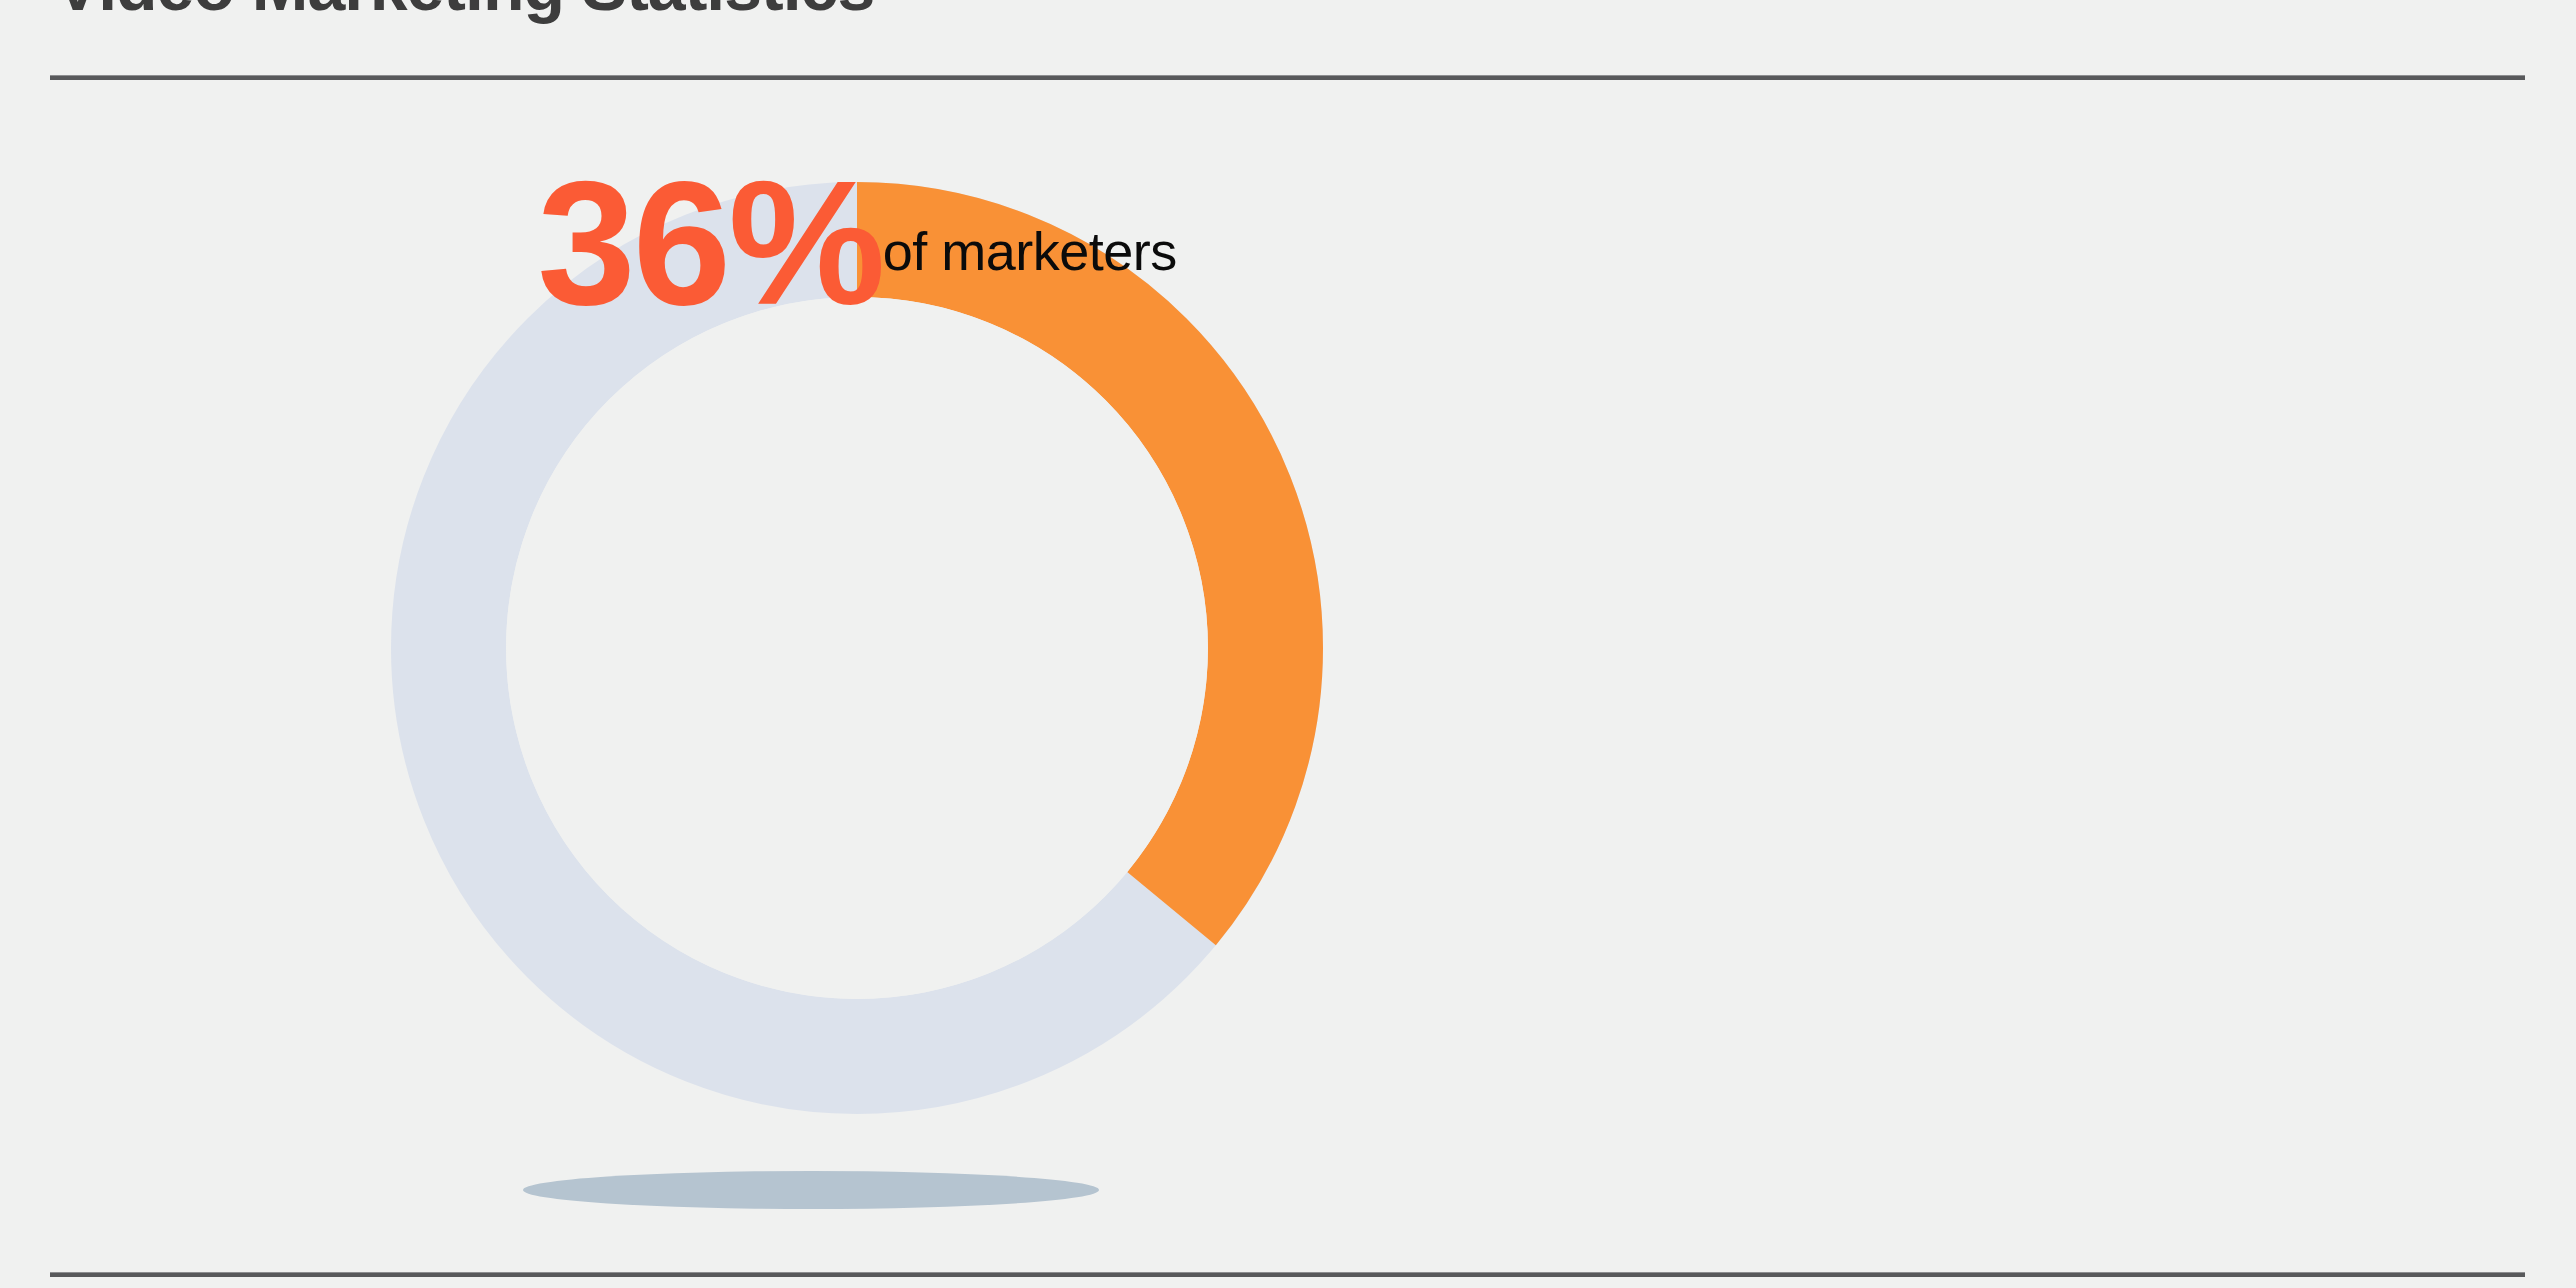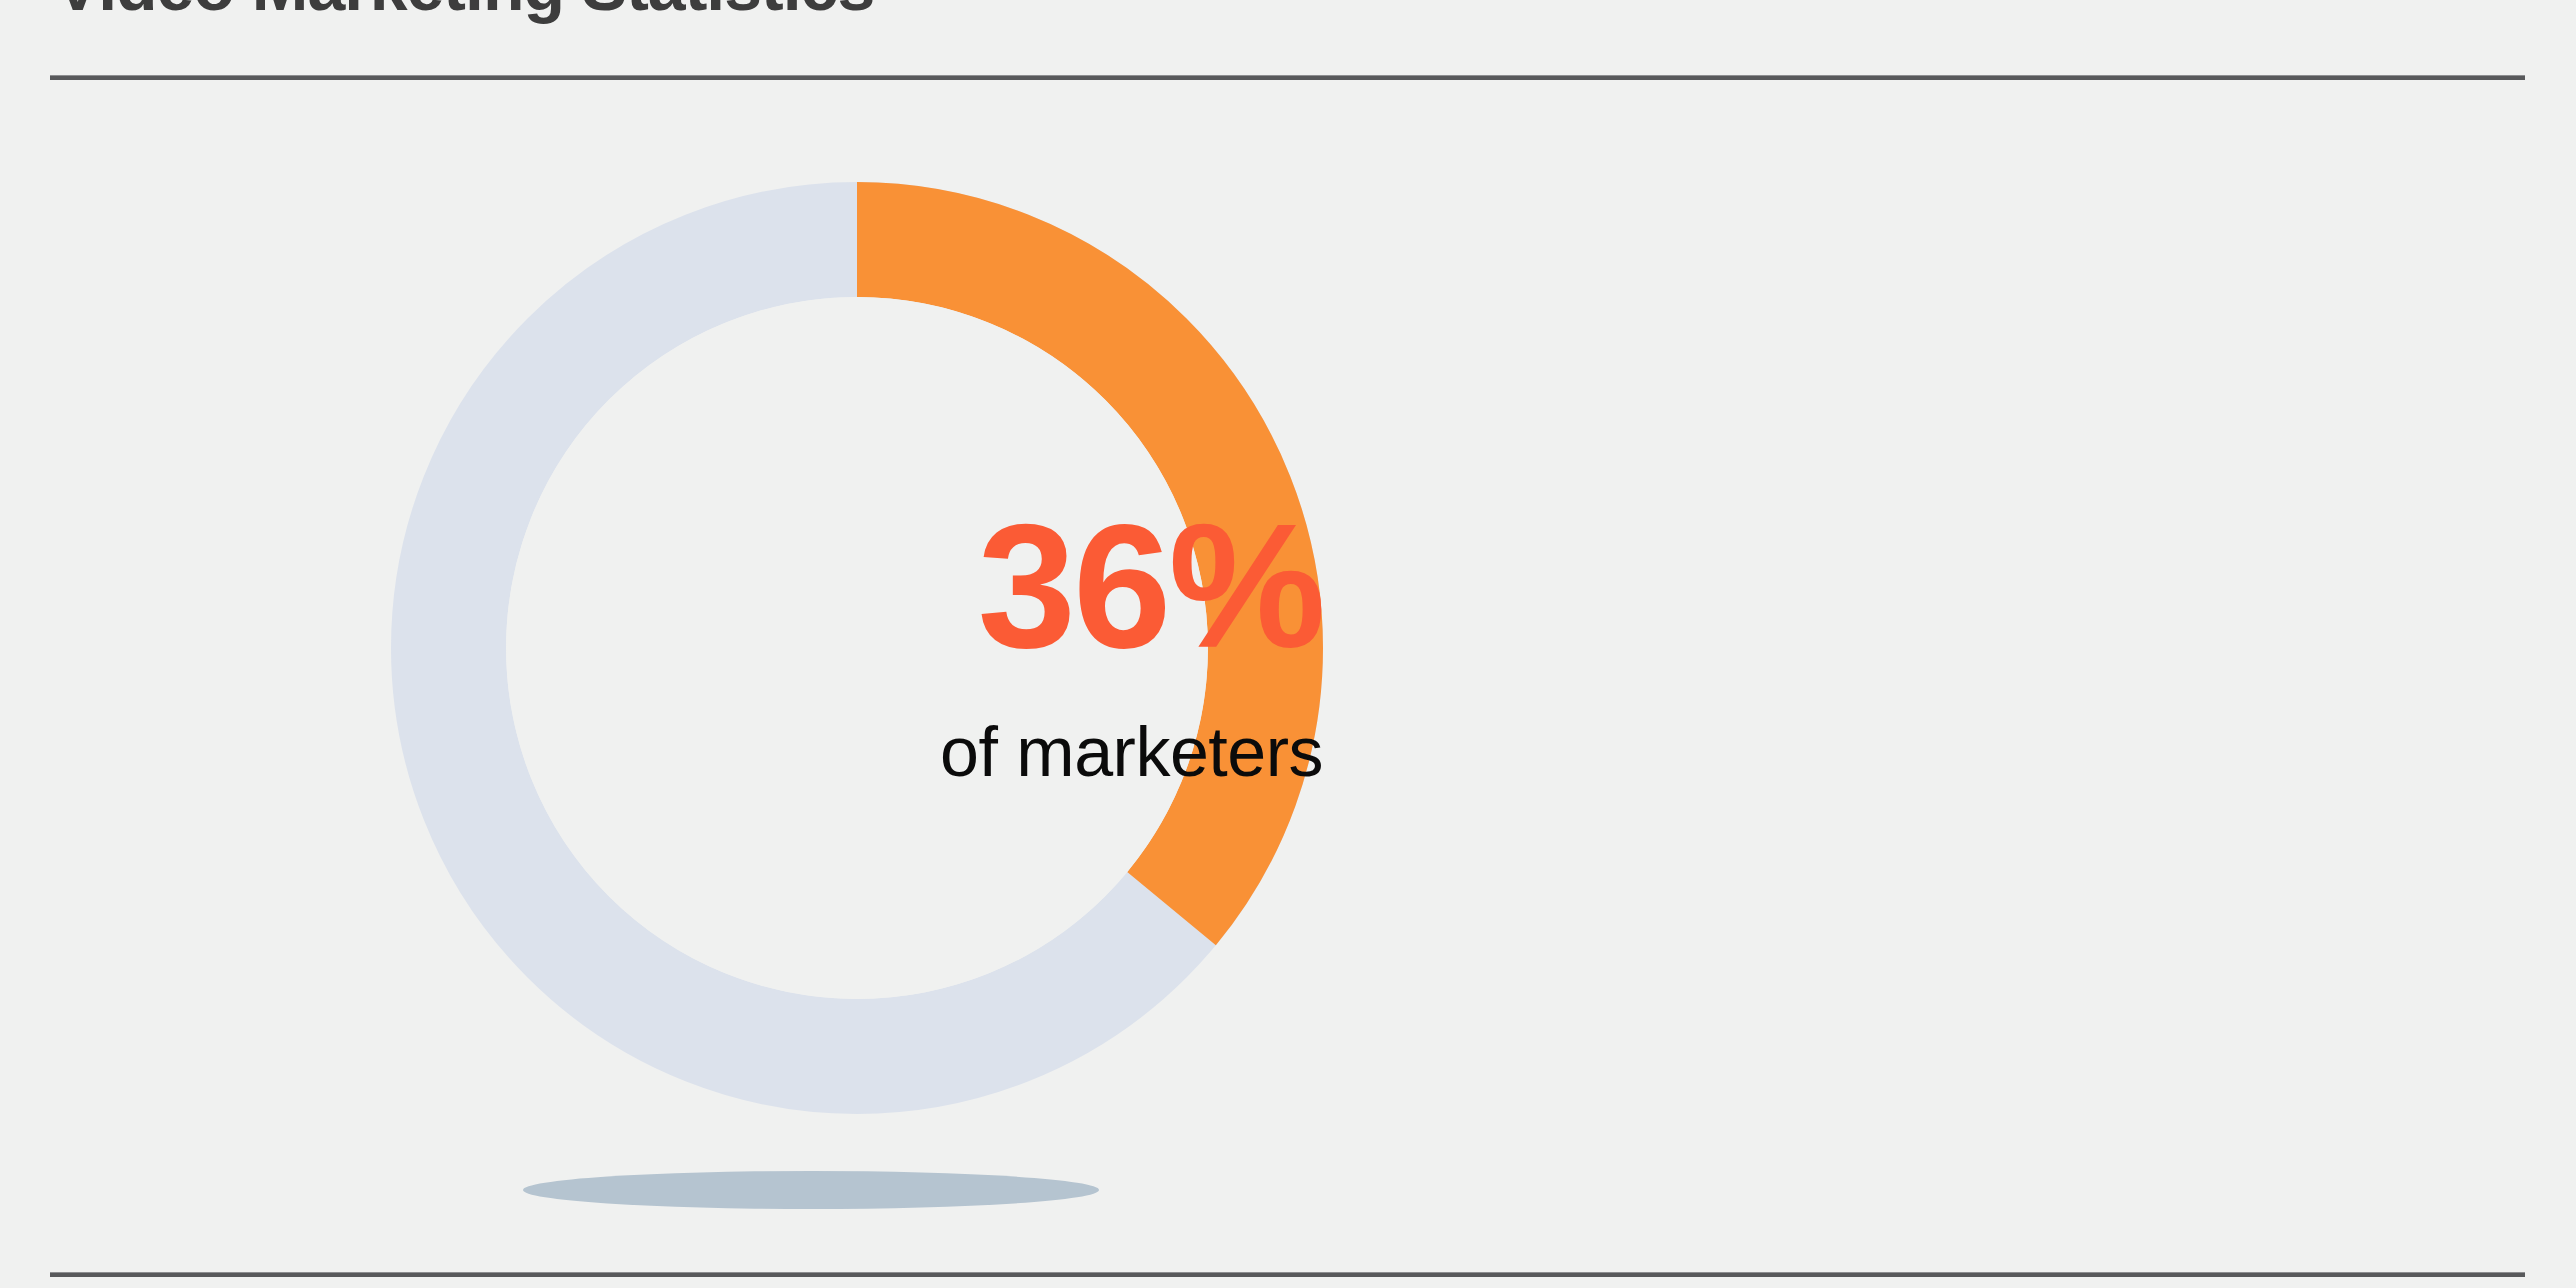--- a/index.html
+++ b/index.html
@@ -68,39 +68,38 @@
     left: 0;
     top: 0;
     width: 932px;
     height: 932px;
     display: block;
   }
 
   #donut-center-text {
     position: absolute;
     left: 0;
-    top: 8px;
+    top: 0;
     width: 932px;
     height: 932px;
     display: flex;
-    flex-direction: column;
-    align-items: flex-end;
+    align-items: flex-start;
     justify-content: center;
     pointer-events: none;
   }
   #stat-value {
     font-size: 177px;
     font-weight: bold;
     color: #FB5B35;
     line-height: 1;
     letter-spacing: -2.9px;
     margin-top: -27px;
   }
   #stat-label {
-    font-size: 70px;
+    font-size: 54px;
     font-weight: 300;
     color: #0b0b0b;
     line-height: 1;
     letter-spacing: -0.5px;
     margin-top: 42px;
   }
 
   
   #donut-shadow {
     position: absolute;

